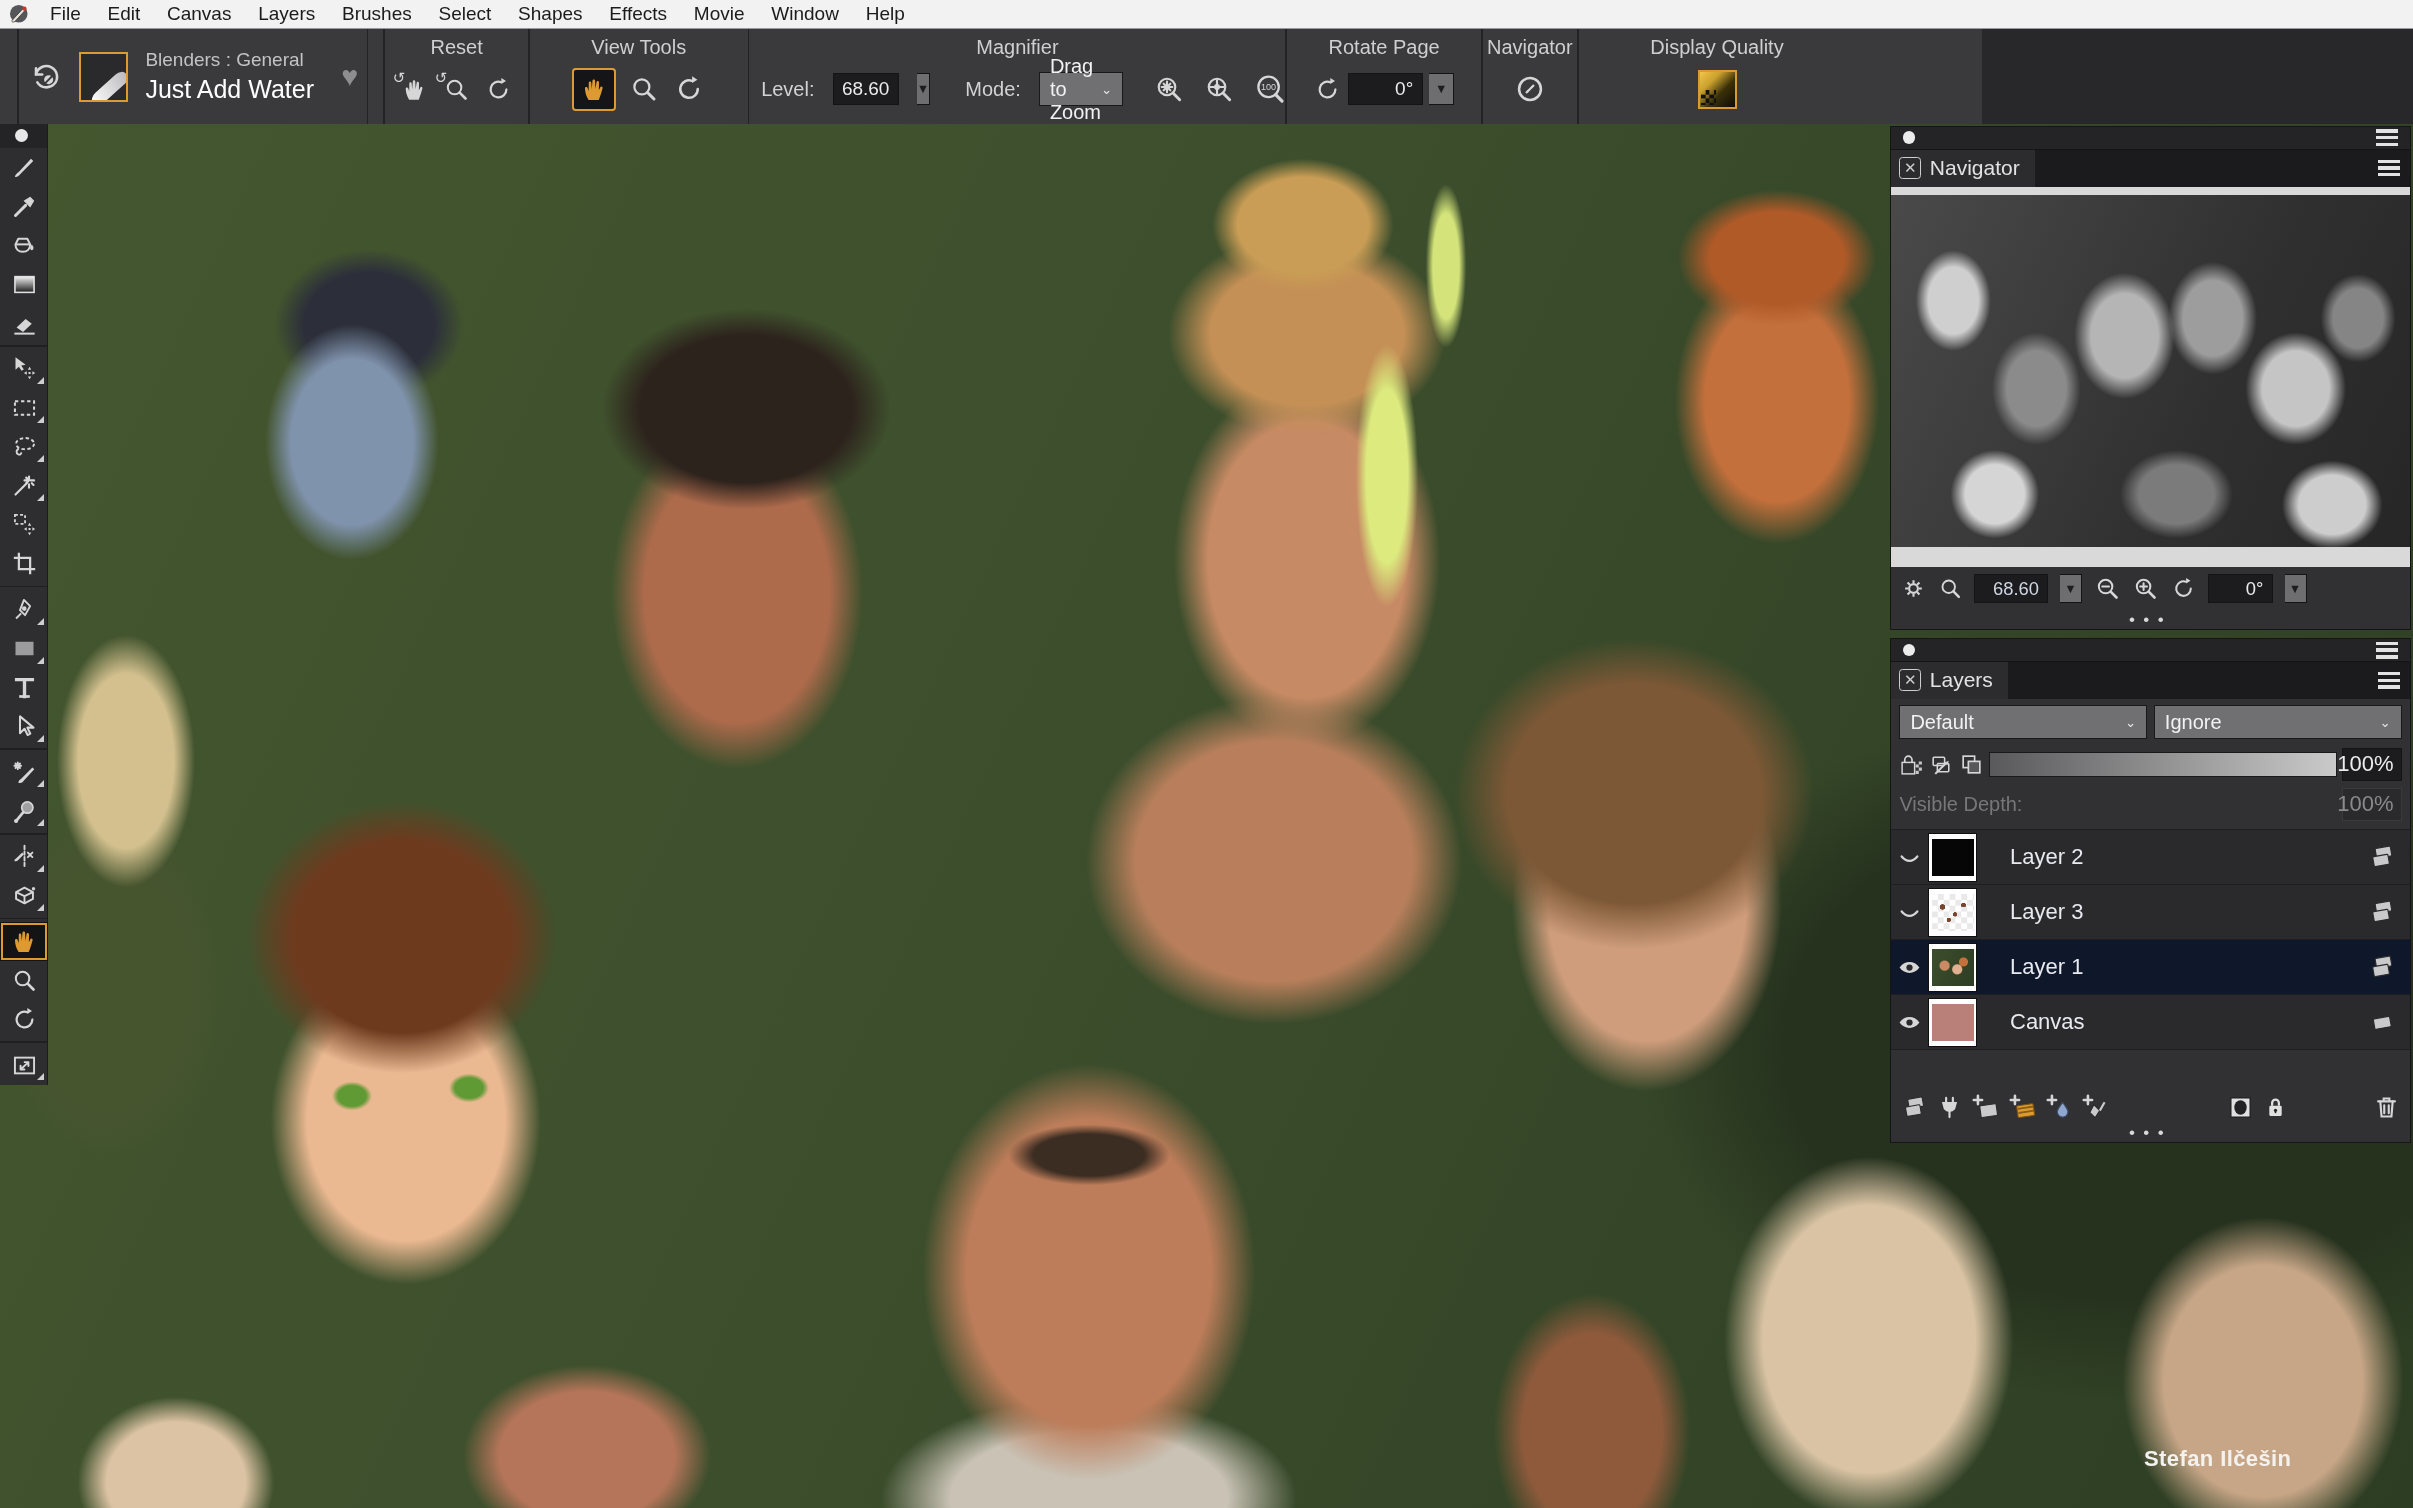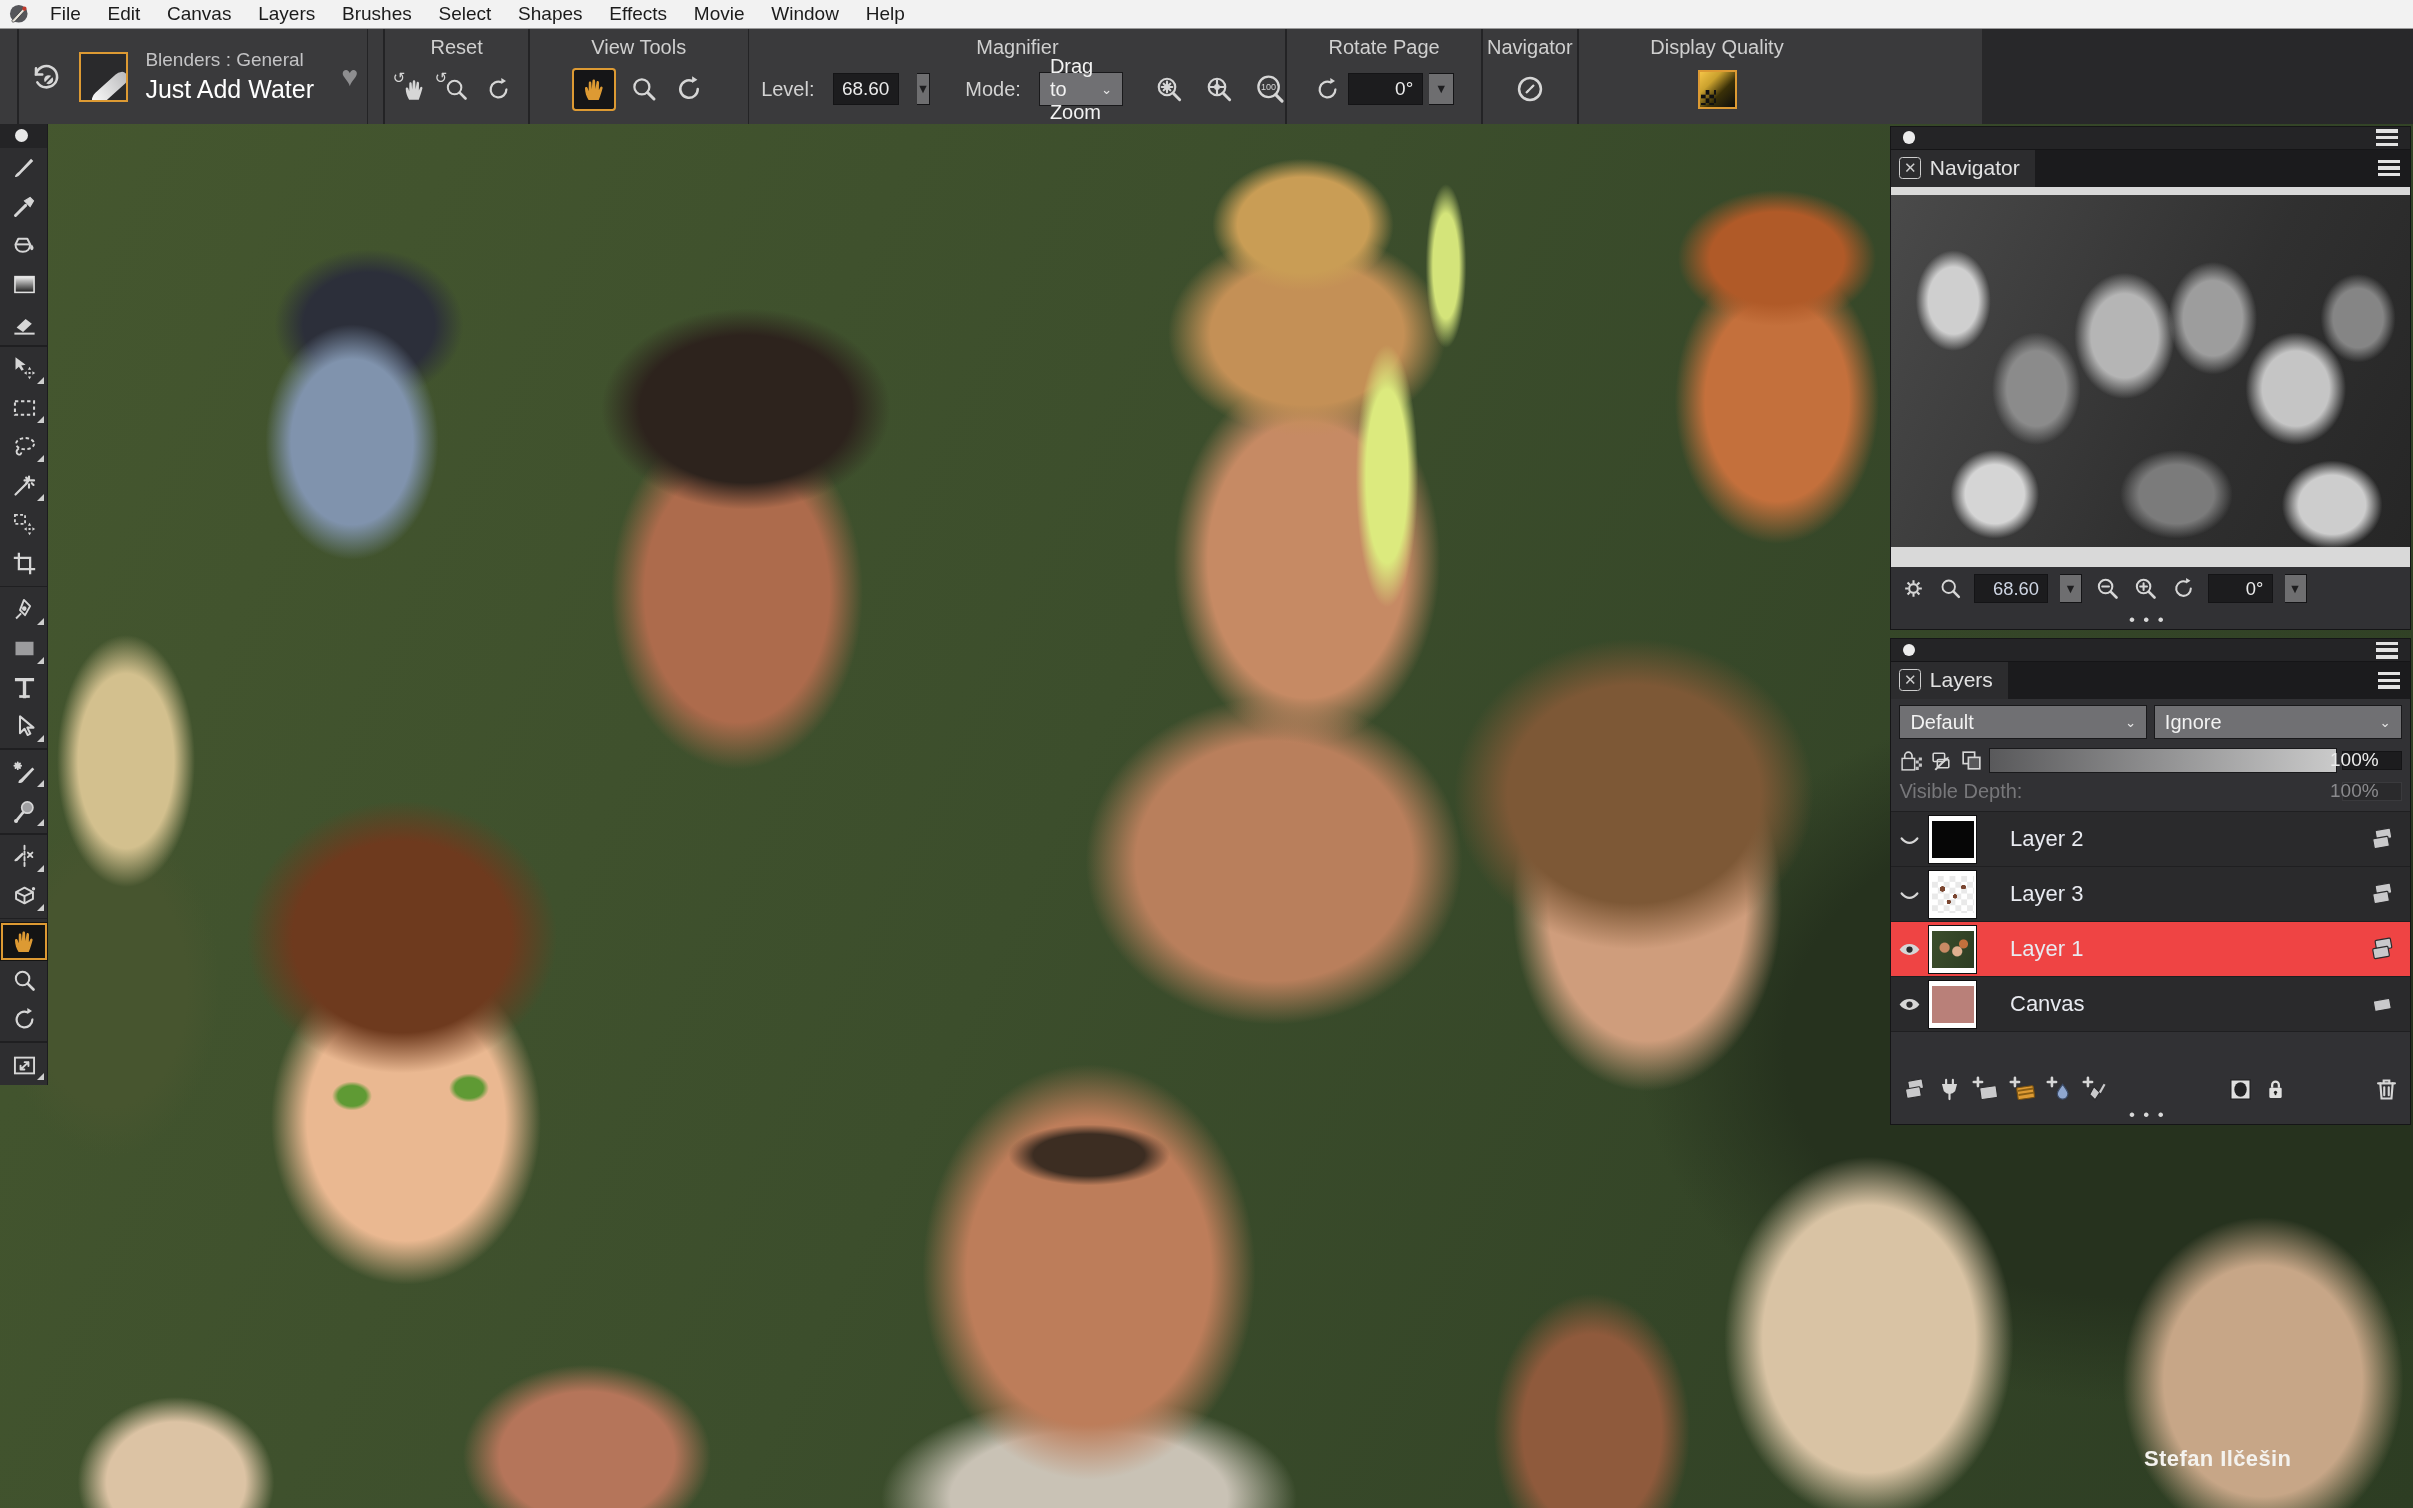--- a/index.html
+++ b/index.html
@@ -121,28 +121,28 @@
   }
   .navctrl { height:44px; display:flex; align-items:center; gap:11.7px; padding:0 10px; }
   .navctrl .fieldbox { height:28.5px; font-size:18.4px; }
   .navctrl .dropbtn { height:28.5px; width:22px; }
 
   
   .ddrow { display:flex; gap:6.7px; padding:6.7px 8.4px 5px 8.4px; }
   .ddrow .selectbox { flex:1; height:34px; }
   .blendrow { display:flex; align-items:center; gap:5px; padding:3.4px 8.4px; }
   .opacityslider { flex:1; height:25px; background:linear-gradient(90deg,#59595b,#cacaca); border:0.8px solid #19191b; }
-  .pctbox { width:60px; height:19px; background:#1c1c1e; border:0.8px solid #141416; color:#ececec; font-size:19px;
-    display:flex; align-items:center; justify-content:flex-end; padding-right:22px; }
+  .pctbox { width:60px; height:33px; background:#1c1c1e; border:0.8px solid #141416; color:#ececec; font-size:22px;
+    display:flex; align-items:center; justify-content:flex-end; padding-right:7px; }
   .vdrow { display:flex; align-items:center; padding:3.4px 8.4px 8.4px 8.4px; }
   .vdrow .lbl { color:#77777a; font-size:20px; }
   .vdrow .pctbox { margin-left:auto; color:#8a8a8d; background:#2a2a2c; border-color:#3a3a3d; }
   .layerlist { border-top:1.7px solid #1f1f21; }
   .lrow { height:55px; display:flex; align-items:center; background:#2a2a2c; border-bottom:1.7px solid #1f1f21; position:relative; }
-  .lrow.sel { background:#ef4444; }
+  .lrow.sel { background:#0f172a; }
   .lrow .eyecell { width:37px; display:flex; justify-content:center; color:#d8d8d8; }
   .lrow .thumb { width:49px; height:49px; background:#fff; border:1.7px solid #0f0f10; padding:5px 2.5px; }
   .lrow .thumb .inner { width:100%; height:100%; }
   .lrow .lname { color:#e8eaf0; font-size:22px; margin-left:33px; }
   .lrow .stackicon { margin-left:auto; margin-right:13.4px; color:#cfcfcf; }
   .th-black { background:#060606; }
   .th-speckle { background:
       radial-gradient(4.2px 4.2px at 25% 35%, #7a4630 0 60%, transparent 70%),
       radial-gradient(3.4px 3.4px at 55% 55%, #7a4630 0 60%, transparent 70%),
       radial-gradient(4.2px 3.4px at 75% 30%, #7a4630 0 60%, transparent 70%),

